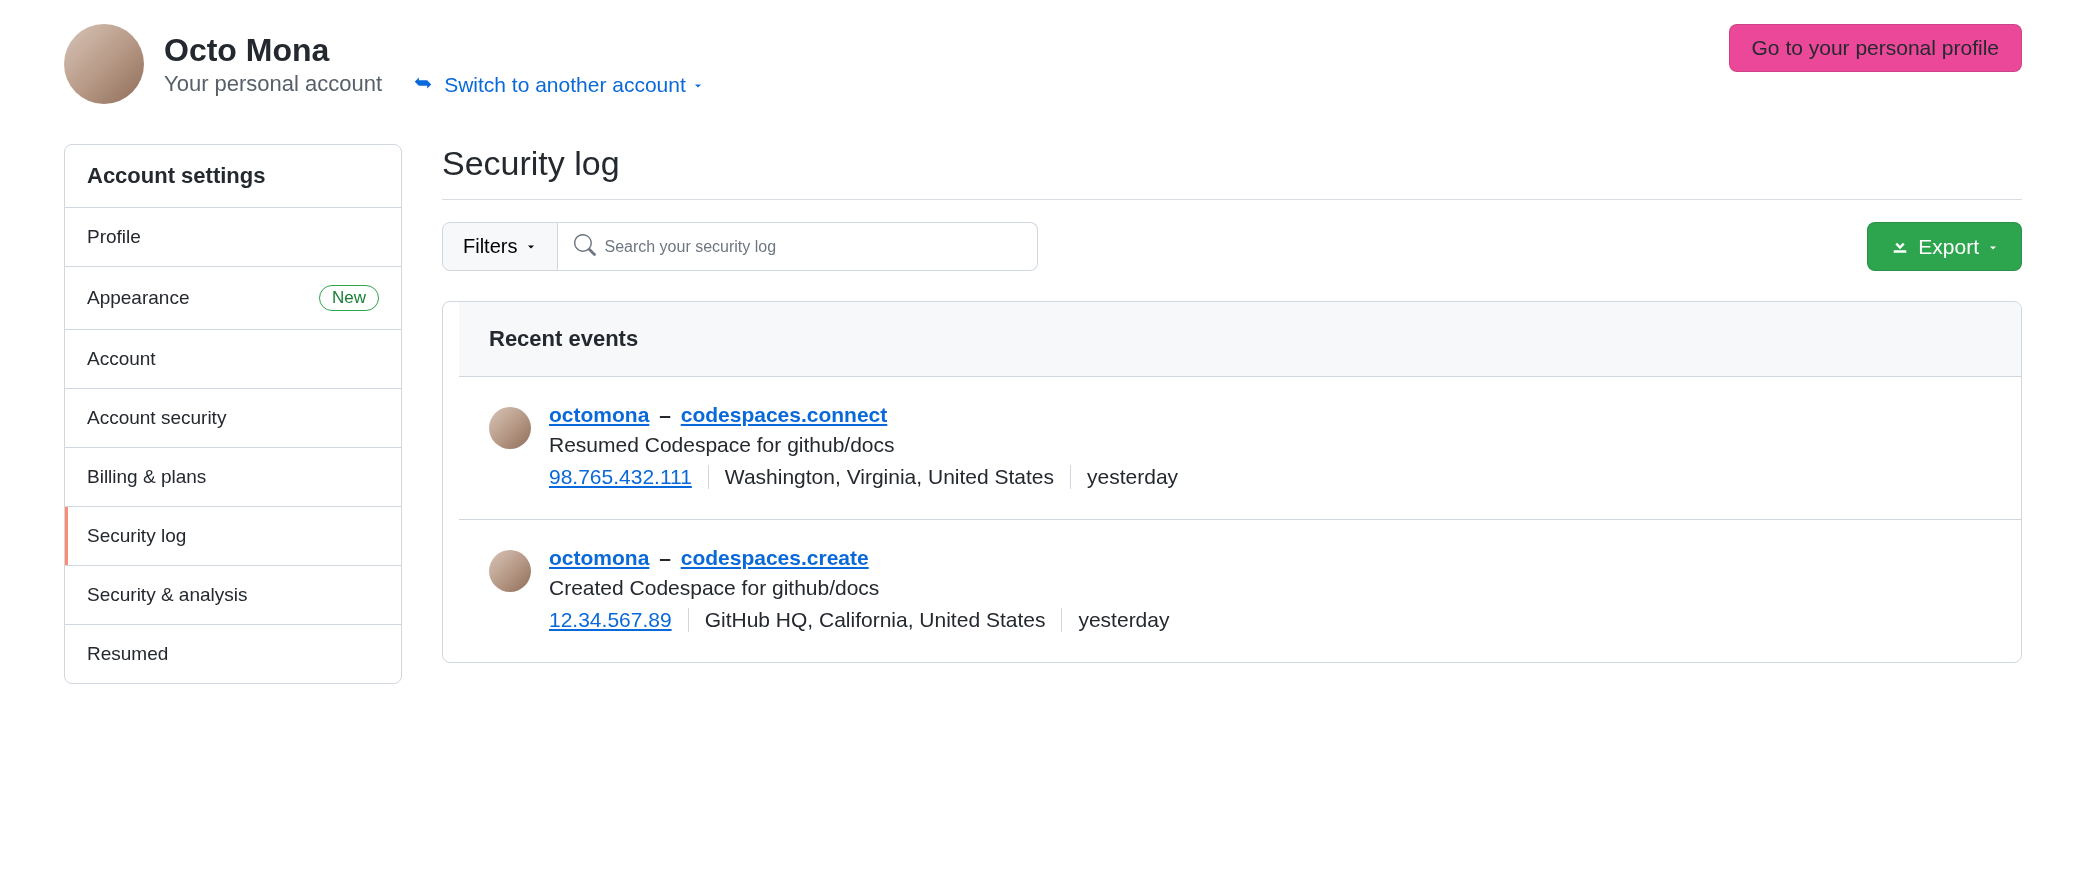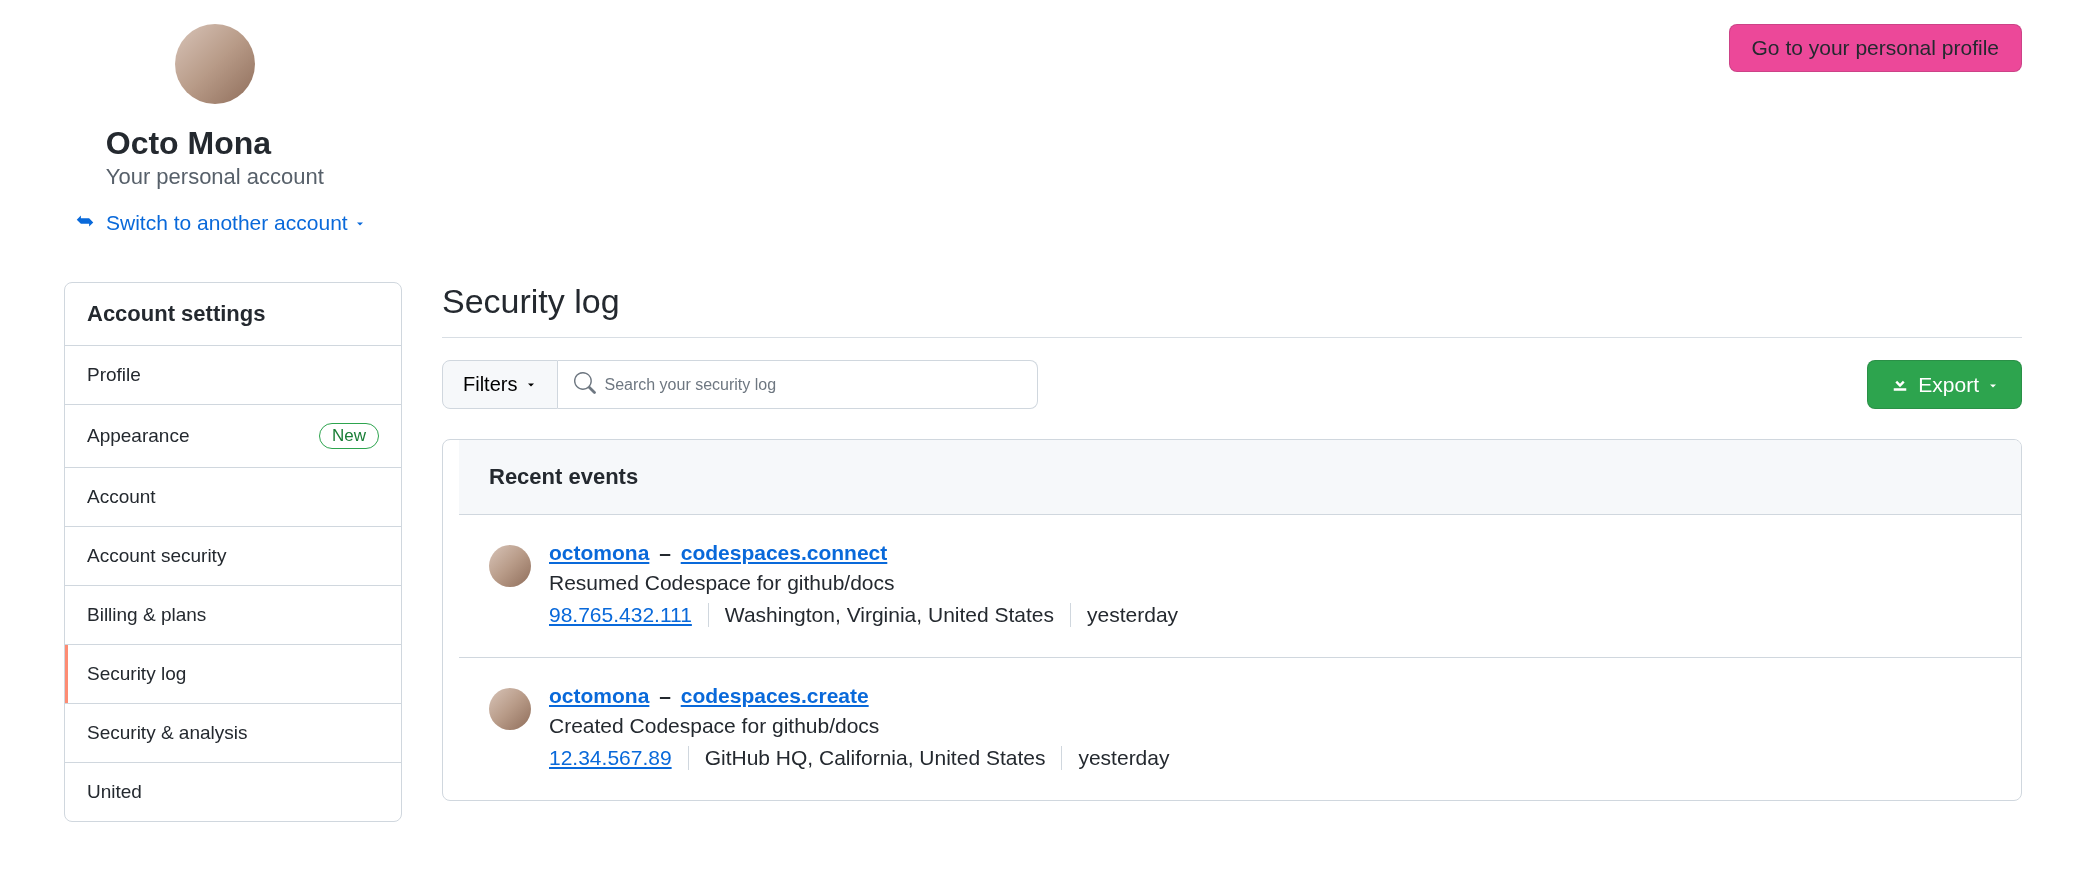--- a/index.html
+++ b/index.html
@@ -11,21 +11,21 @@
   height: 884px;
   overflow: hidden;
 }
 .container { padding: 24px 64px 0 64px; }
 .header-row {
   display: flex;
   align-items: flex-start;
   justify-content: space-between;
   margin-bottom: 40px;
 }
-.header-left { display: flex; align-items: center; gap: 20px; flex-direction: column; }
+.header-left { display: flex; align-items: center; gap: 20px; }
 .avatar-lg {
   width: 80px; height: 80px; border-radius: 50%;
   background: linear-gradient(135deg,#d8c4b8 0%,#b89b88 50%,#8f6d5a 100%);
   flex-shrink: 0;
 }
 .header-name { font-size: 32px; font-weight: 600; color: #24292f; line-height: 1.2; }
 .header-sub { font-size: 22px; color: #57606a; margin-top: 2px; }
 .switch-group { display:flex; align-items:center; gap:10px; margin-left:10px; align-self:flex-end; padding-bottom:6px;}
 .switch-icon { color:#0969da; }
 .switch-link { color:#0969da; font-size:21px; text-decoration:none; display:flex; align-items:center; gap:6px;}
@@ -168,21 +168,21 @@
           <div class="sidebar-item">
             <span>Billing &amp; plans</span>
           </div>
           <div class="sidebar-item selected">
             <span>Security log</span>
           </div>
           <div class="sidebar-item">
             <span>Security &amp; analysis</span>
           </div>
           <div class="sidebar-item">
-            <span>United</span>
+            <span>Resumed</span>
           </div>
         </div>
     </nav>
 
     <main class="main">
       <h1 class="page-title">Security log</h1>
       <hr class="hr">
 
       <div class="toolbar">
         <div class="search-group">

